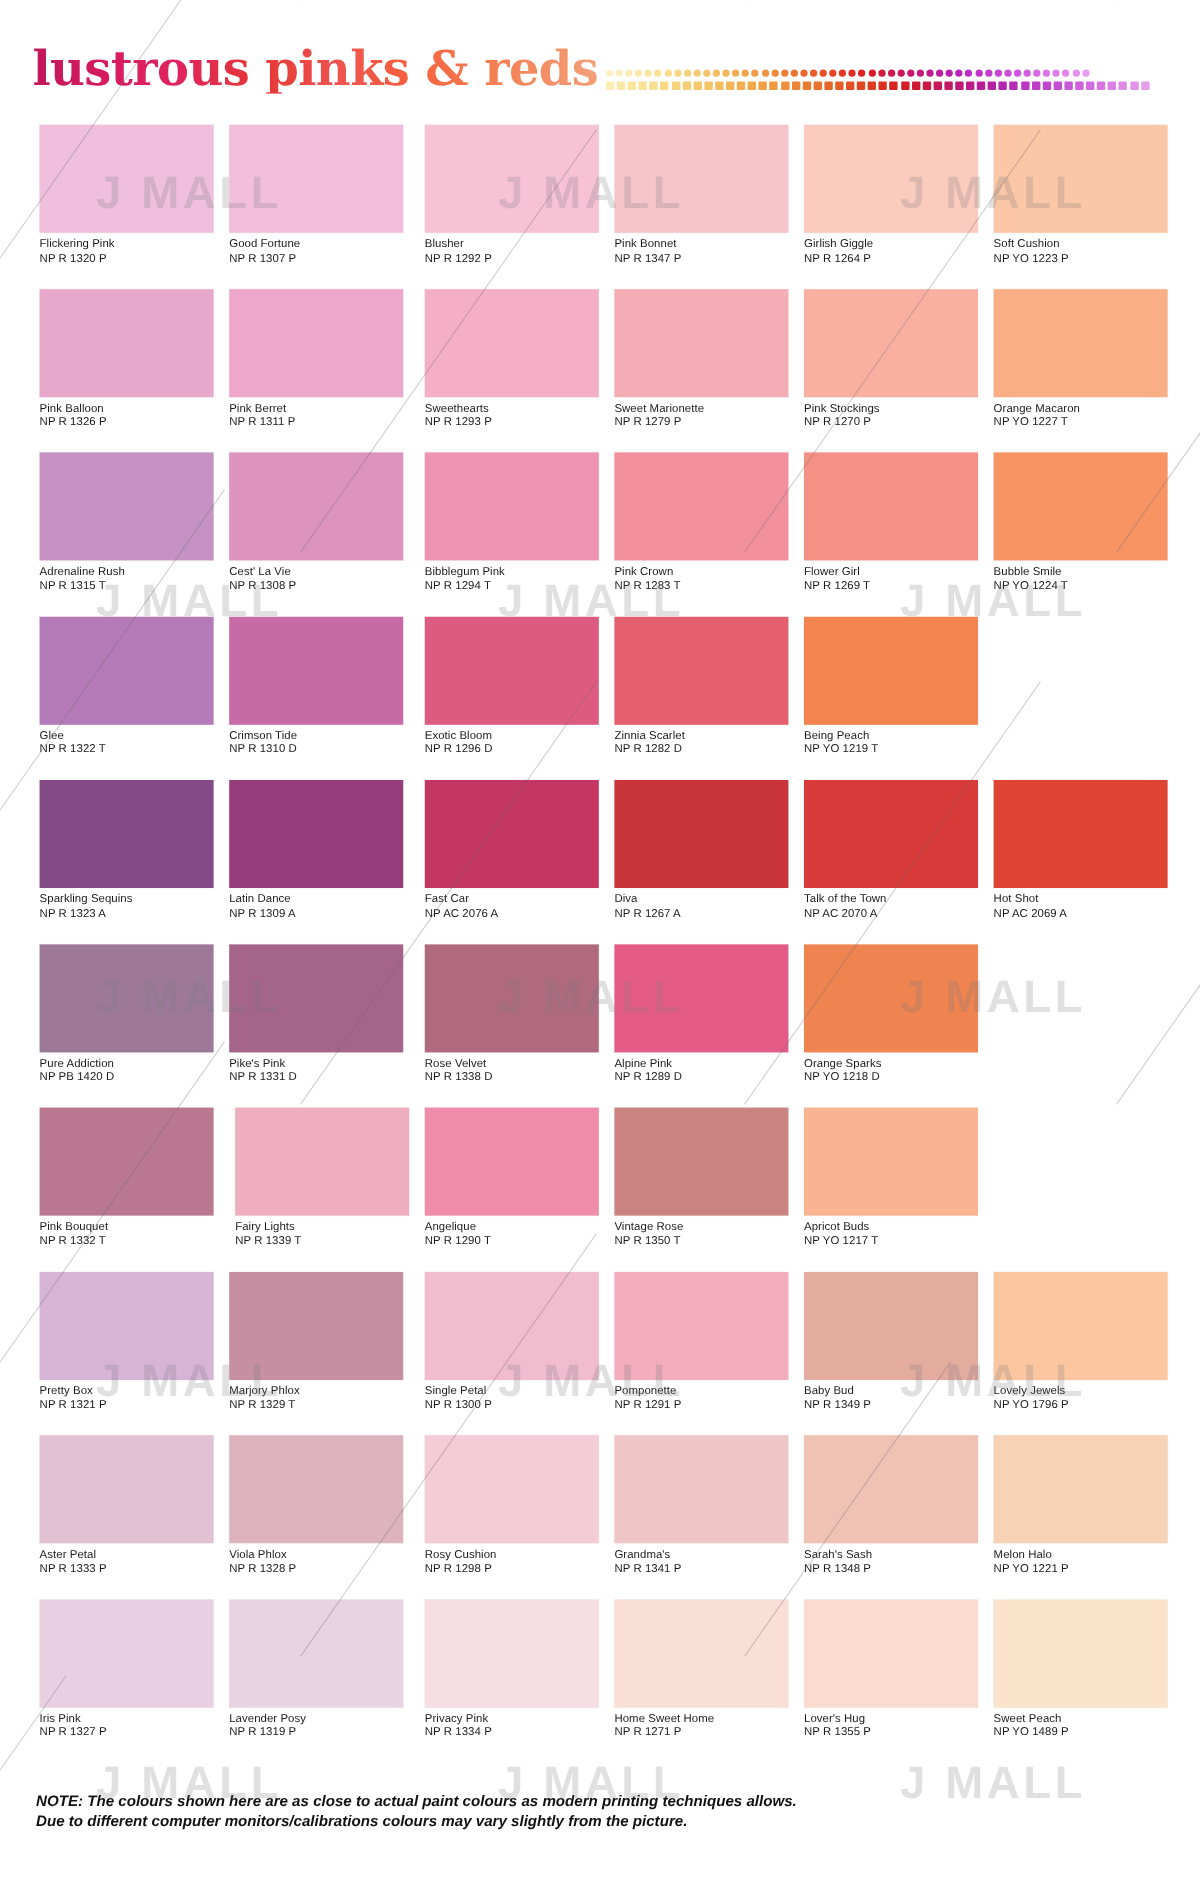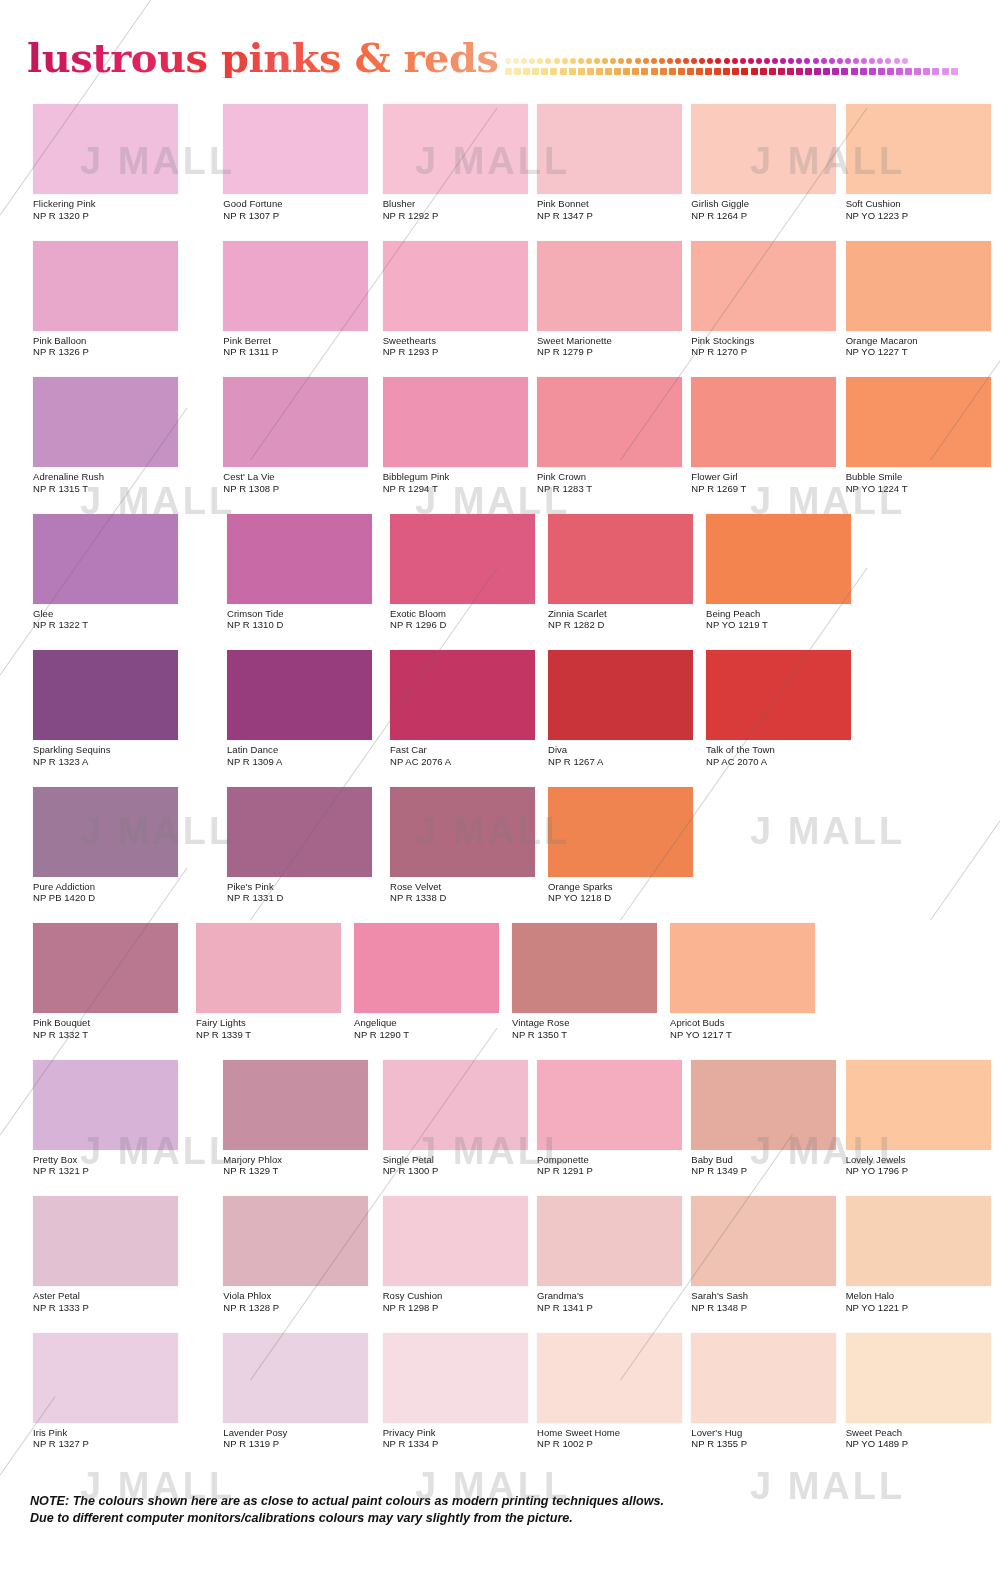--- a/index.html
+++ b/index.html
@@ -76,21 +76,20 @@
     display: flex;
     height: 136.5px;
   }
   .swatch-cell {
     width: 155px;
     margin-right: 3px;
     position: relative;
   }
   .swatch-cell.gap-after {
     margin-right: 8px;
-    margin-left: 36px;
   }
   .swatch-cell:first-child {
     margin-left: 33px;
   }
   .swatch-chip {
     height: 90px;
     width: 145px;
     border: 0;
     box-shadow: 0 0 0 0.5px rgba(0,0,0,0.04);
   }
@@ -407,38 +406,48 @@
       <div class="swatch-cell">
         <div class="swatch-chip" style="background: rgb(201, 51, 58);"></div>
         <div class="swatch-name">Diva</div>
         <div class="swatch-code">NP R 1267 A</div>
       </div>
       <div class="swatch-cell">
         <div class="swatch-chip" style="background: rgb(217, 58, 58);"></div>
         <div class="swatch-name">Talk of the Town</div>
         <div class="swatch-code">NP AC 2070 A</div>
       </div>
+      <div class="swatch-cell">
+        <div class="swatch-chip" style="background: rgb(221, 68, 51);"></div>
+        <div class="swatch-name">Hot Shot</div>
+        <div class="swatch-code">NP AC 2069 A</div>
+      </div>
     </div>
     <div class="swatch-row">
       <div class="swatch-cell">
         <div class="swatch-chip" style="background: rgb(158, 120, 152);"></div>
         <div class="swatch-name">Pure Addiction</div>
         <div class="swatch-code">NP PB 1420 D</div>
       </div>
       <div class="swatch-cell gap-after">
         <div class="swatch-chip" style="background: rgb(165, 100, 138);"></div>
         <div class="swatch-name">Pike's Pink</div>
         <div class="swatch-code">NP R 1331 D</div>
       </div>
       <div class="swatch-cell">
         <div class="swatch-chip" style="background: rgb(176, 106, 128);"></div>
         <div class="swatch-name">Rose Velvet</div>
         <div class="swatch-code">NP R 1338 D</div>
       </div>
       <div class="swatch-cell">
+        <div class="swatch-chip" style="background: rgb(229, 91, 135);"></div>
+        <div class="swatch-name">Alpine Pink</div>
+        <div class="swatch-code">NP R 1289 D</div>
+      </div>
+      <div class="swatch-cell">
         <div class="swatch-chip" style="background: rgb(239, 132, 80);"></div>
         <div class="swatch-name">Orange Sparks</div>
         <div class="swatch-code">NP YO 1218 D</div>
       </div>
     </div>
     <div class="swatch-row">
       <div class="swatch-cell gap-after">
         <div class="swatch-chip" style="background: rgb(185, 120, 143);"></div>
         <div class="swatch-name">Pink Bouquet</div>
         <div class="swatch-code">NP R 1332 T</div>
@@ -540,21 +549,21 @@
         <div class="swatch-code">NP R 1319 P</div>
       </div>
       <div class="swatch-cell">
         <div class="swatch-chip" style="background: rgb(246, 221, 228);"></div>
         <div class="swatch-name">Privacy Pink</div>
         <div class="swatch-code">NP R 1334 P</div>
       </div>
       <div class="swatch-cell">
         <div class="swatch-chip" style="background: rgb(250, 223, 215);"></div>
         <div class="swatch-name">Home Sweet Home</div>
-        <div class="swatch-code">NP R 1002 P</div>
+        <div class="swatch-code">NP R 1271 P</div>
       </div>
       <div class="swatch-cell">
         <div class="swatch-chip" style="background: rgb(249, 219, 207);"></div>
         <div class="swatch-name">Lover's Hug</div>
         <div class="swatch-code">NP R 1355 P</div>
       </div>
       <div class="swatch-cell">
         <div class="swatch-chip" style="background: rgb(251, 227, 203);"></div>
         <div class="swatch-name">Sweet Peach</div>
         <div class="swatch-code">NP YO 1489 P</div>

